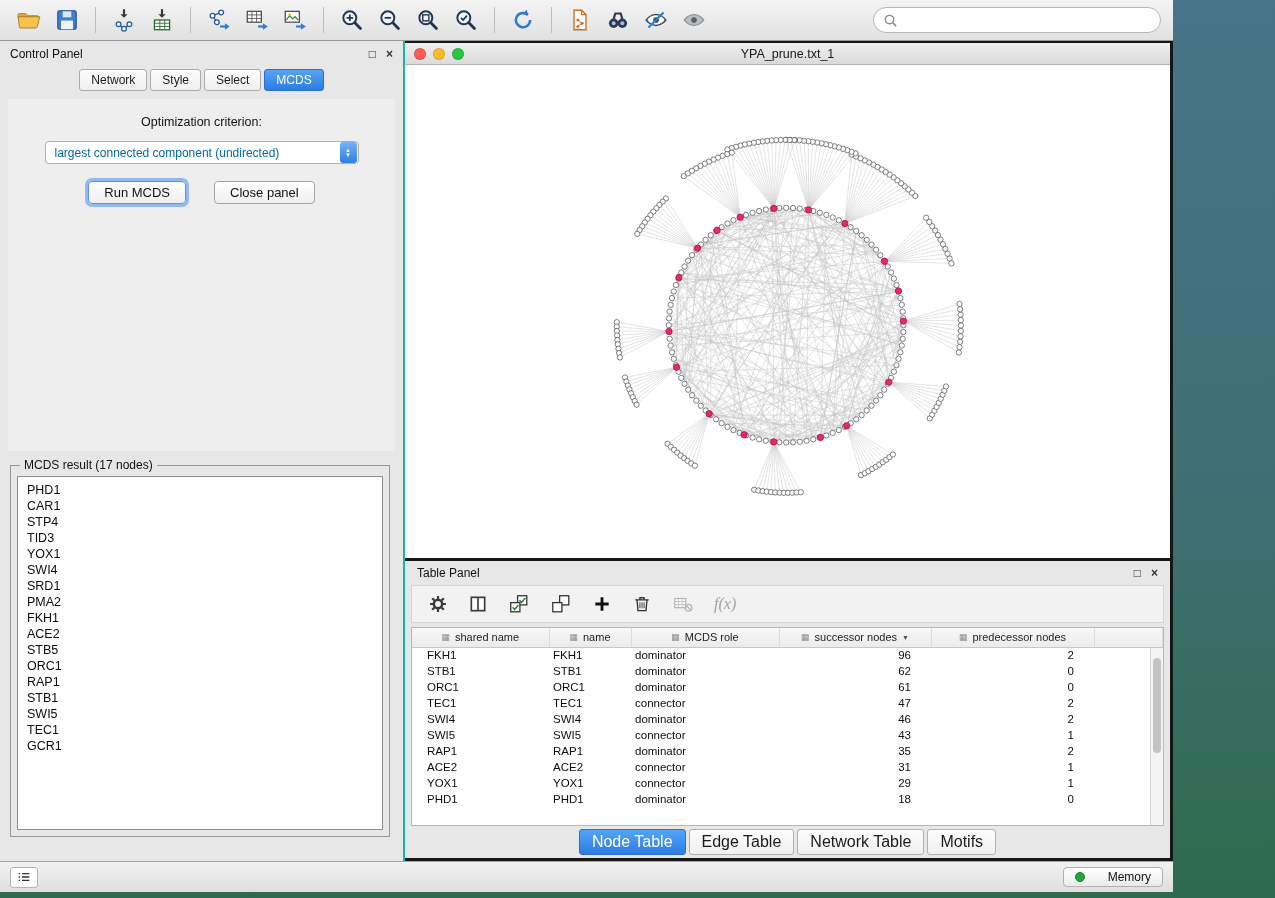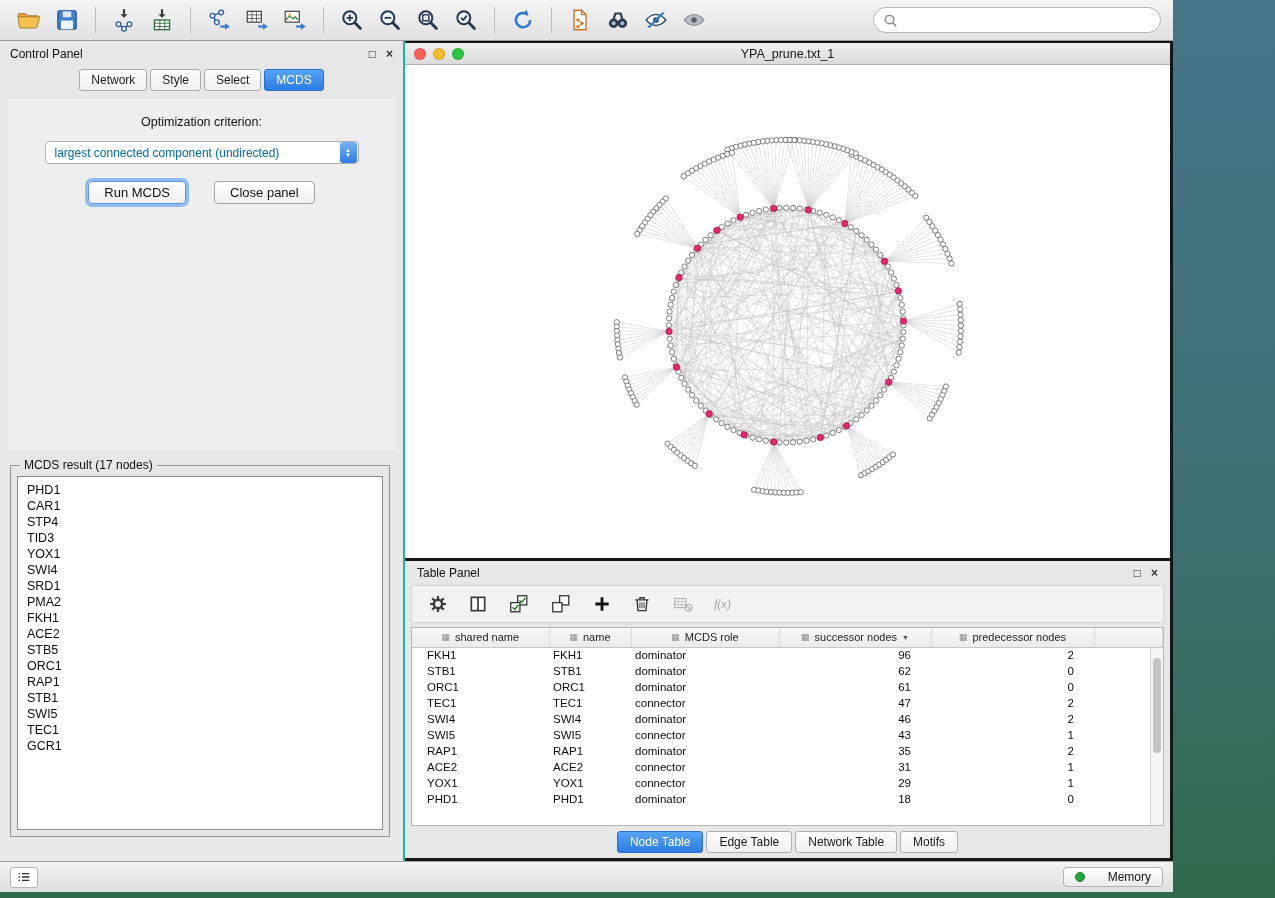--- a/index.html
+++ b/index.html
@@ -54,34 +54,34 @@
   .light.red { background:#ff5f57; } .light.yellow { background:#febc2e; } .light.green { background:#28c840; }
   .net-title { position:absolute; left:0; right:0; text-align:center; font-size:12.5px; color:#181818; }
   .net-canvas { flex:1; position:relative; background:#fff; min-height:0; }
   .net-canvas svg { position:absolute; inset:0; width:100%; height:100%; }
 
   .table-panel { flex:1; display:flex; flex-direction:column; background:#e7e7e7; border-bottom:3px solid #161616; min-height:0; }
   .tp-header { height:24px; flex:0 0 24px; display:flex; align-items:center; padding:0 12px; font-size:12px; color:#111; }
   .tp-win-icons { margin-left:auto; display:flex; gap:10px; color:#333; font-size:12px; }
   .tp-toolbar { height:38px; flex:0 0 38px; margin:0 6px; background:#f2f2f2; border:1px solid #d5d5d5; display:flex; align-items:center; gap:20px; padding:0 16px; }
   .tp-tool { display:flex; align-items:center; justify-content:center; border:none; background:transparent; padding:0; }
-  .fx { font-family:"Liberation Serif", serif; font-style:italic; font-size:12px; color:#a3a3a3; }
+  .fx { font-family:"Liberation Serif", serif; font-style:italic; font-size:16px; color:#a3a3a3; }
   .tp-table-wrap { flex:1; margin:4px 6px 0; background:#fff; border:1px solid #b7b7b7; position:relative; overflow:hidden; min-height:0; }
   table.node-table { border-collapse:collapse; width:100%; table-layout:fixed; }
   .node-table th { height:19px; background:linear-gradient(#f8f8f8,#ebebeb); border-bottom:1px solid #c7c7c7; border-right:1px solid #dcdcdc; font-size:11px; font-weight:normal; color:#222; text-align:left; padding:0 4px; white-space:nowrap; overflow:hidden; }
   .th-inner { display:flex; align-items:center; gap:5px; justify-content:center; }
   .th-grid { color:#8d8d8d; font-size:9px; }
   .th-chev { color:#555; font-size:7px; }
   .node-table td { height:16px; font-size:11.5px; color:#0d0d0d; padding:0 4px; white-space:nowrap; overflow:hidden; }
   .node-table td.name-cell { padding-left:15px; }
   .node-table td.num { text-align:right; padding-right:20px; }
   .vscroll { position:absolute; right:0; top:20px; bottom:0; width:13px; background:#f4f4f4; border-left:1px solid #d4d4d4; }
   .vthumb { position:absolute; left:2px; right:2px; top:10px; height:95px; background:#c3c3c3; border-radius:5px; }
   .bottom-tabs { height:32px; flex:0 0 32px; display:flex; align-items:center; justify-content:center; gap:3px; }
-  .bt-tab { font-size:12px; padding:3px 12px; background:linear-gradient(#fdfdfd,#f0f0f0); border:1px solid #b0b0b0; border-radius:3px; color:#1a1a1a; }
+  .bt-tab { font-size:16px; padding:3px 12px; background:linear-gradient(#fdfdfd,#f0f0f0); border:1px solid #b0b0b0; border-radius:3px; color:#1a1a1a; }
   .bt-tab.active { background:linear-gradient(#55a4f8,#2c7ce4); border-color:#2a6fd0; color:#fff; }
 
   
   .status-bar { height:31px; flex:0 0 31px; background:linear-gradient(#f2f2f2,#dedede); border-top:1px solid #a4a4a4; display:flex; align-items:center; padding:0 10px; }
   .menu-btn { width:28px; height:21px; background:#fff; border:1px solid #b3b3b3; border-radius:3px; display:flex; align-items:center; justify-content:center; padding:0; }
   .memory-btn { margin-left:auto; display:flex; align-items:center; gap:23px; background:linear-gradient(#ffffff,#ebebeb); border:1px solid #b0b0b0; border-radius:4px; padding:2px 11px; font-size:12px; color:#111; }
   .mem-dot { width:10px; height:10px; border-radius:50%; background:#1ea83c; border:1px solid #15802d; }
 </style>
 </head>
 <body>

